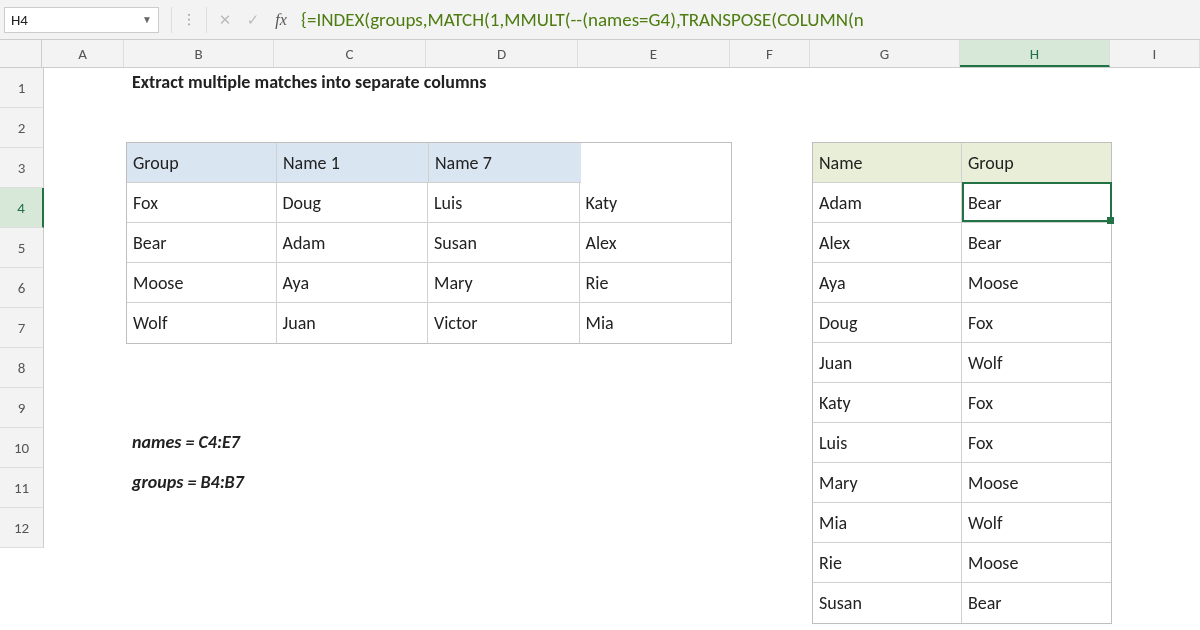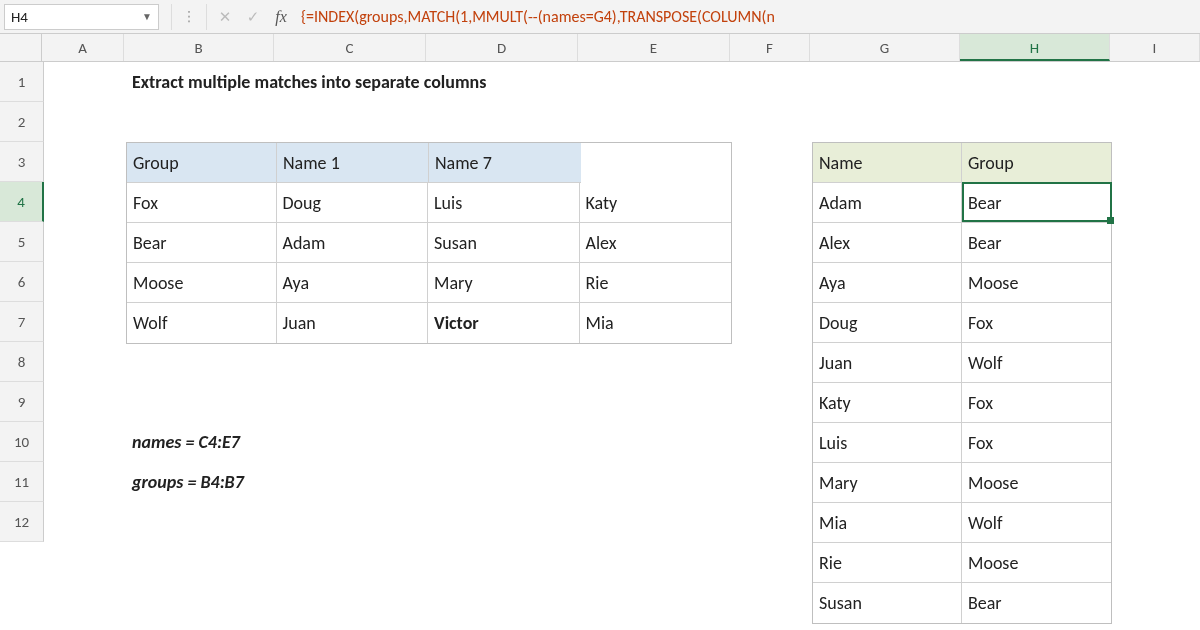--- a/index.html
+++ b/index.html
@@ -9,21 +9,21 @@
   color: #222;
   background: #fff;
   overflow: hidden;
   width: 1200px;
   height: 630px;
   position: relative;
 }
 .formula-bar {
   display: flex;
   align-items: center;
-  height: 34px;
+  height: 40px;
   border-bottom: 1px solid #ccc;
   background: #f3f3f3;
 }
 .name-box {
   width: 155px;
   height: 26px;
   margin: 0 8px 0 4px;
   background: #fff;
   border: 1px solid #ccc;
   display: flex;
@@ -41,25 +41,25 @@
 }
 .fb-dots {
   color: #999; font-size: 14px; padding: 0 6px;
 }
 .fb-btn {
   width: 28px; text-align: center; color: #bbb; font-size: 15px;
 }
 .fb-btn.fx { color: #555; font-style: italic; font-family: 'Times New Roman', serif; font-size: 16px;}
 .formula-text {
   flex: 1;
-  font-size: 16px;
+  font-size: 19px;
   padding-left: 6px;
   white-space: nowrap;
   overflow: hidden;
-  color: #c2410c;
+  color: #4d7c0f;
 }
 .col-headers {
   display: flex;
   height: 28px;
   background: #f3f3f3;
   border-bottom: 1px solid #ccc;
 }
 .corner {
   width: 44px;
   border-right: 1px solid #ccc;
@@ -253,21 +253,21 @@
         </div>
         <div class="tr">
           <div class="td" style="width: 150px;">Moose</div>
           <div class="td" style="width: 152px;">Aya</div>
           <div class="td" style="width: 152px;">Mary</div>
           <div class="td" style="width: 152px;">Rie</div>
         </div>
         <div class="tr">
           <div class="td" style="width: 150px;">Wolf</div>
           <div class="td" style="width: 152px;">Juan</div>
-          <div class="td" style="width: 152px; font-weight: bold;">Victor</div>
+          <div class="td" style="width: 152px;">Victor</div>
           <div class="td" style="width: 152px;">Mia</div>
         </div>
       </div>
   </div>
 
   <div class="cell-text italic" style="left:82px; top:360px; height:40px;">names = C4:E7</div>
   <div class="cell-text italic" style="left:82px; top:400px; height:40px;">groups = B4:B7</div>
 
   <div class="table-box" style="left:768px; top:80px; width:300px;">
     <div class="tr thead2">

